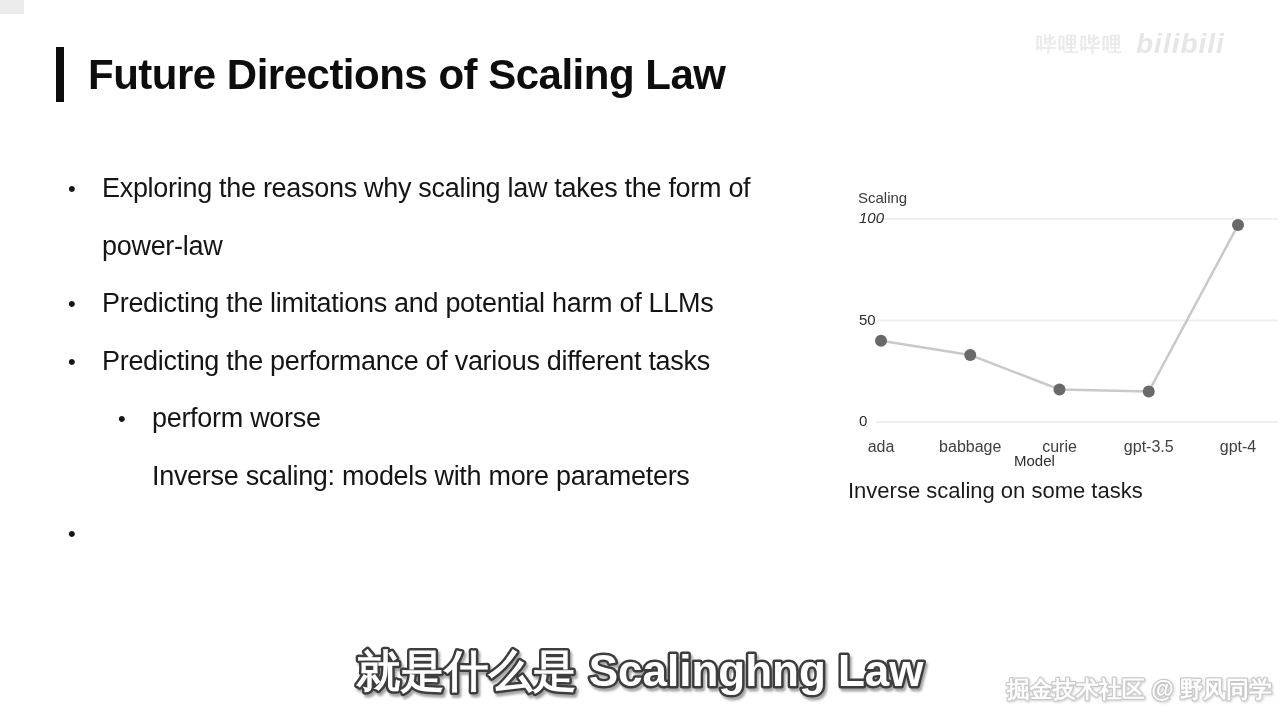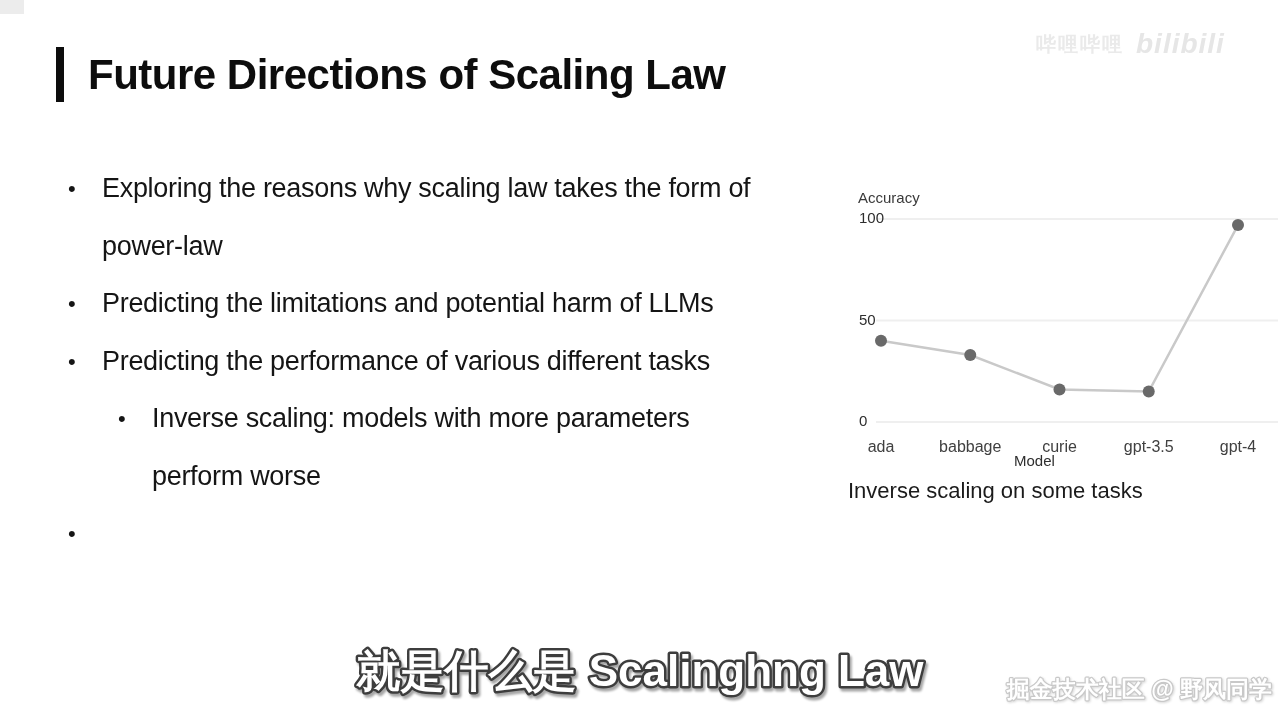--- a/index.html
+++ b/index.html
@@ -140,45 +140,45 @@
   </li>
   <li class="level1">
     <span class="marker">•</span>
     <div>
       <div class="bullet-line">Predicting the performance of various different tasks</div>
     </div>
   </li>
   <li class="level2">
     <span class="marker">•</span>
     <div>
+      <div class="bullet-line">perform worse</div>
       <div class="bullet-line">Inverse scaling: models with more parameters</div>
-      <div class="bullet-line">perform worse</div>
     </div>
   </li>
   <li class="level1">
     <span class="marker">•</span>
   </li>
 </ul>
 
 <div class="chart">
-  <span class="y-axis-title">Accuracy</span>
+  <span class="y-axis-title">Scaling</span>
   <svg class="plot-svg" width="432" height="250" viewBox="0 0 432 250">
       <line x1="28" x2="430" y1="236" y2="236" stroke="#efefef" stroke-width="2"></line>
       <line x1="28" x2="430" y1="134.5" y2="134.5" stroke="#efefef" stroke-width="2"></line>
       <line x1="28" x2="430" y1="33.00000000000003" y2="33.00000000000003" stroke="#efefef" stroke-width="2"></line>
     <polyline fill="none" points="33,154.8 122.25,169.01 211.5,203.52 300.75,205.55 390,39.09000000000003" stroke="#c9c9c9" stroke-width="2.5"></polyline>
   <circle cx="33" cy="154.8" r="6" fill="#696969"></circle>
       <circle cx="122.25" cy="169.01" r="6" fill="#696969"></circle>
       <circle cx="211.5" cy="203.52" r="6" fill="#696969"></circle>
       <circle cx="300.75" cy="205.55" r="6" fill="#696969"></circle>
       <circle cx="390" cy="39.09000000000003" r="6" fill="#696969"></circle>
     </svg>
   <span class="x-axis-title">Model</span>
   <div class="chart-caption">Inverse scaling on some tasks</div>
-<span class="y-tick-label" style="top: 23px;">100</span>
+<span class="y-tick-label" style="top: 23px; font-style: italic;">100</span>
     <span class="y-tick-label" style="top: 124.5px;">50</span>
     <span class="y-tick-label" style="top: 226px;">0</span>
     <span class="x-tick-label" style="left: -12px;">ada</span>
     <span class="x-tick-label" style="left: 77.25px;">babbage</span>
     <span class="x-tick-label" style="left: 166.5px;">curie</span>
     <span class="x-tick-label" style="left: 255.75px;">gpt-3.5</span>
     <span class="x-tick-label" style="left: 345px;">gpt-4</span>
   </div>
 
 <svg class="subtitle-svg" width="1280" height="78">

